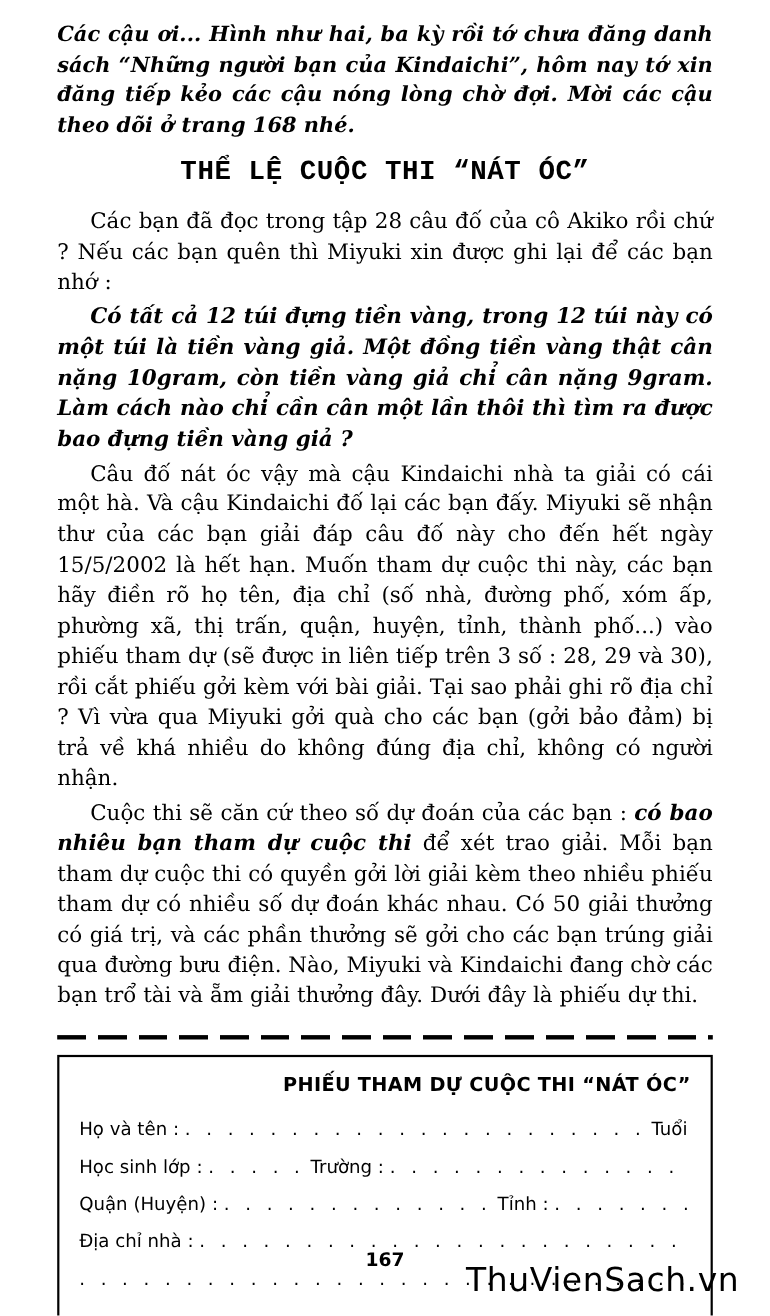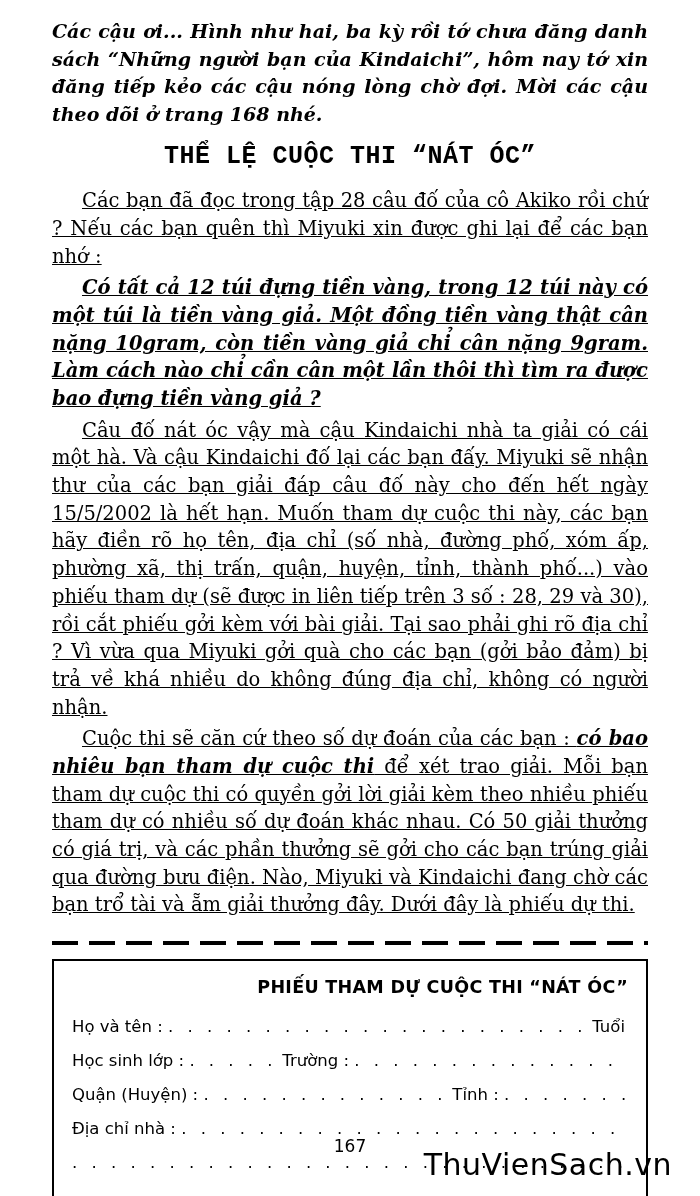--- a/index.html
+++ b/index.html
@@ -41,21 +41,20 @@
     text-align: center;
     font-family: Liberation Mono, monospace;
     font-weight: bold;
     font-size: 25px;
     letter-spacing: 0.5px;
     margin: 12px 0 16px 0;
   }
   .para {
     text-indent: 30px;
     margin-bottom: 4px;
-    text-decoration: underline;
   }
   .para.italic {
     font-style: italic;
     font-weight: bold;
   }
   .inline-bi {
     font-style: italic;
     font-weight: bold;
   }
   .rule {
@@ -88,21 +87,21 @@
   .dots {
     letter-spacing: 4.5px;
   }
   .page-number {
     position: absolute;
     bottom: 40px;
     left: 0;
     width: 700px;
     text-align: center;
     font-family: "DejaVu Sans", sans-serif;
-    font-weight: normal;
+    font-weight: bold;
     font-size: 17px;
   }
   .watermark {
     position: absolute;
     right: 28px;
     bottom: 14px;
     font-family: "DejaVu Sans", sans-serif;
     font-size: 30px;
     color: #000000;
     letter-spacing: 0.5px;

